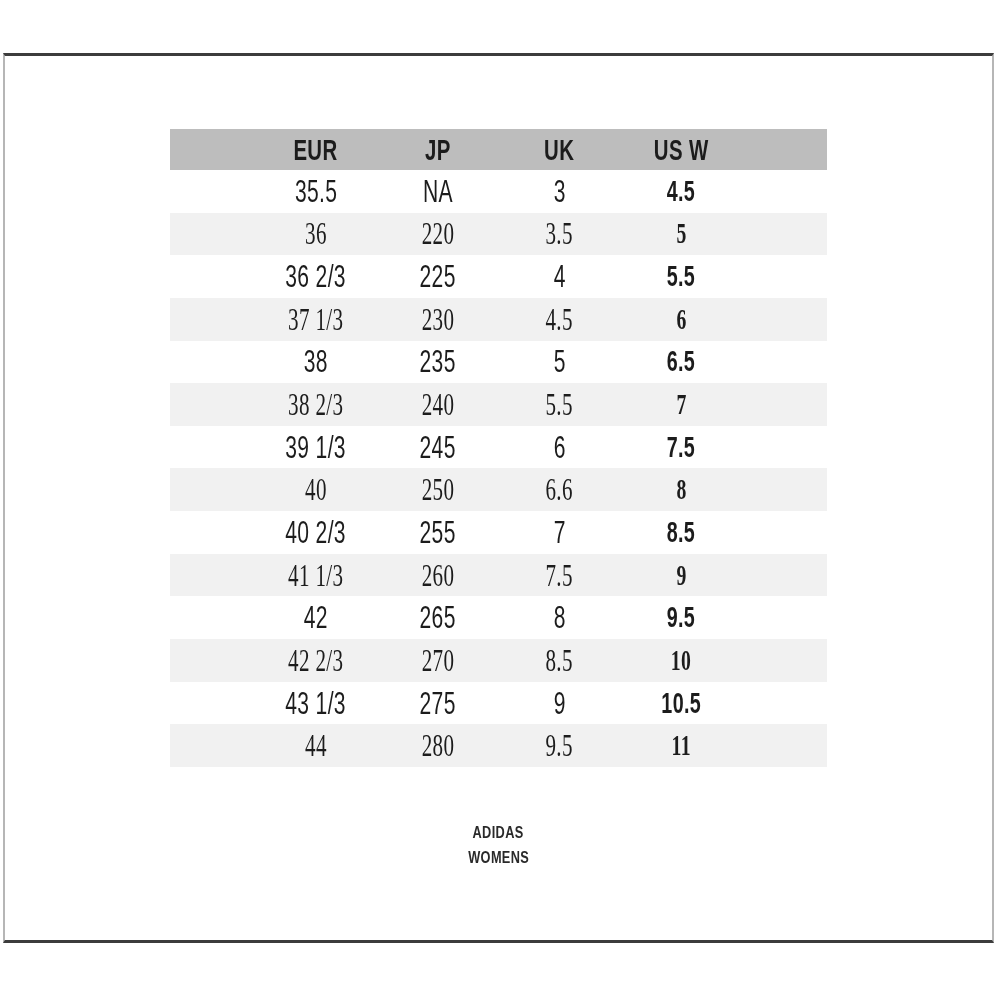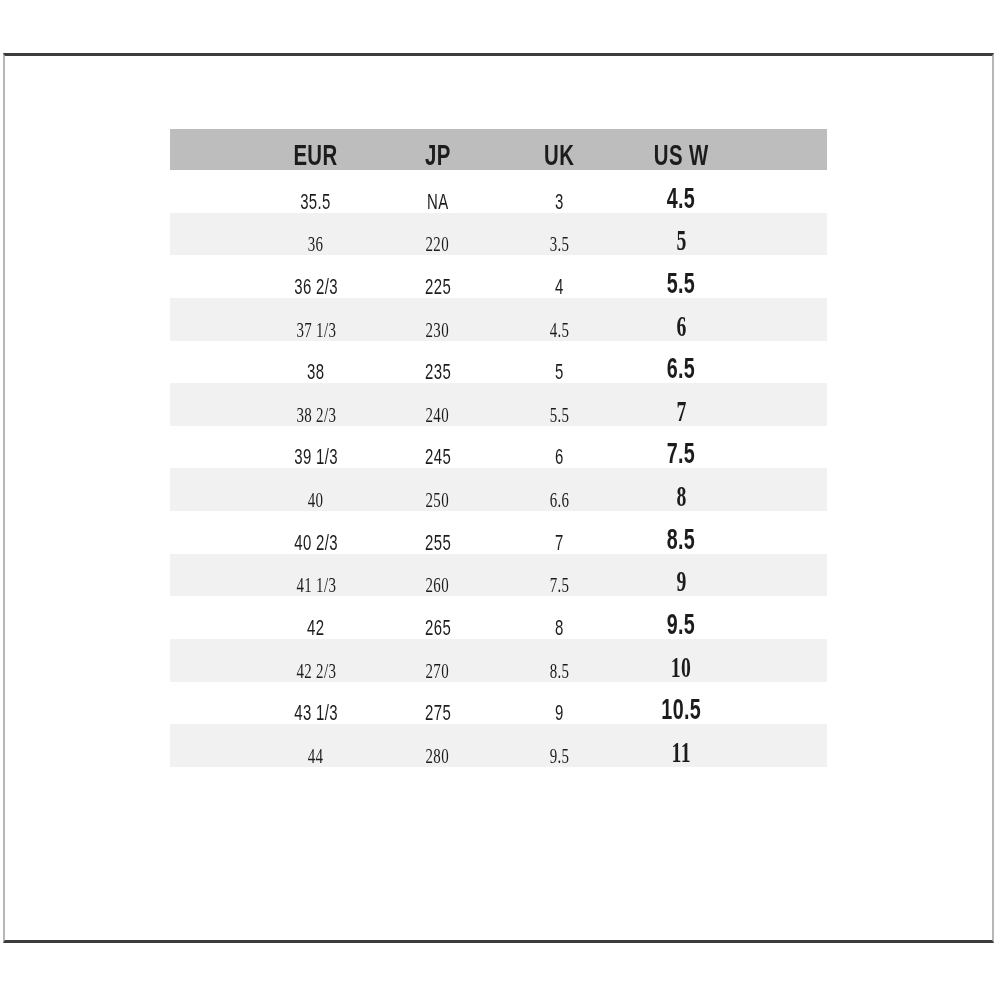--- a/index.html
+++ b/index.html
@@ -29,42 +29,42 @@
     background: #ffffff;
   }
   .size-table {
     position: absolute;
     left: 170px;
     top: 129px;
     width: 657px;
   }
   .trow {
     display: flex;
-    align-items: flex-end;
+    align-items: center;
     padding: 0 85px;
     box-sizing: border-box;
     width: 100%;
   }
   .trow.header {
     height: 41px;
     background: var(--header-bg, #bdbdbd);
   }
   .trow.data {
     height: 42.65px;
     background: #ffffff;
   }
   .trow.data.striped {
     background: var(--stripe-bg, #f1f1f1);
     font-family: Liberation Serif, serif;
   }
   .tcell {
     flex: 1 1 0;
     text-align: center;
     color: var(--text-color, #1c1c1c);
-    font-size: 22px;
+    font-size: 31px;
     line-height: 1;
     white-space: nowrap;
   }
   .tcell > span {
     display: inline-block;
     transform: scaleX(0.68);
     transform-origin: center;
     letter-spacing: 0.5px;
   }
   .trow.header .tcell {
@@ -205,15 +205,17 @@
     <div class="trow data striped">
       <div class="tcell"><span>44</span></div>
       <div class="tcell"><span>280</span></div>
       <div class="tcell"><span>9.5</span></div>
       <div class="tcell bold-col"><span>11</span></div>
     </div>
   </div>
   </div>
 
   <div class="brand-label">
+    <span class="brand-line"><span>ADIDAS</span></span>
+    <span class="brand-line"><span>WOMENS</span></span>
   </div>
 
 </div>
 
 </body></html>

